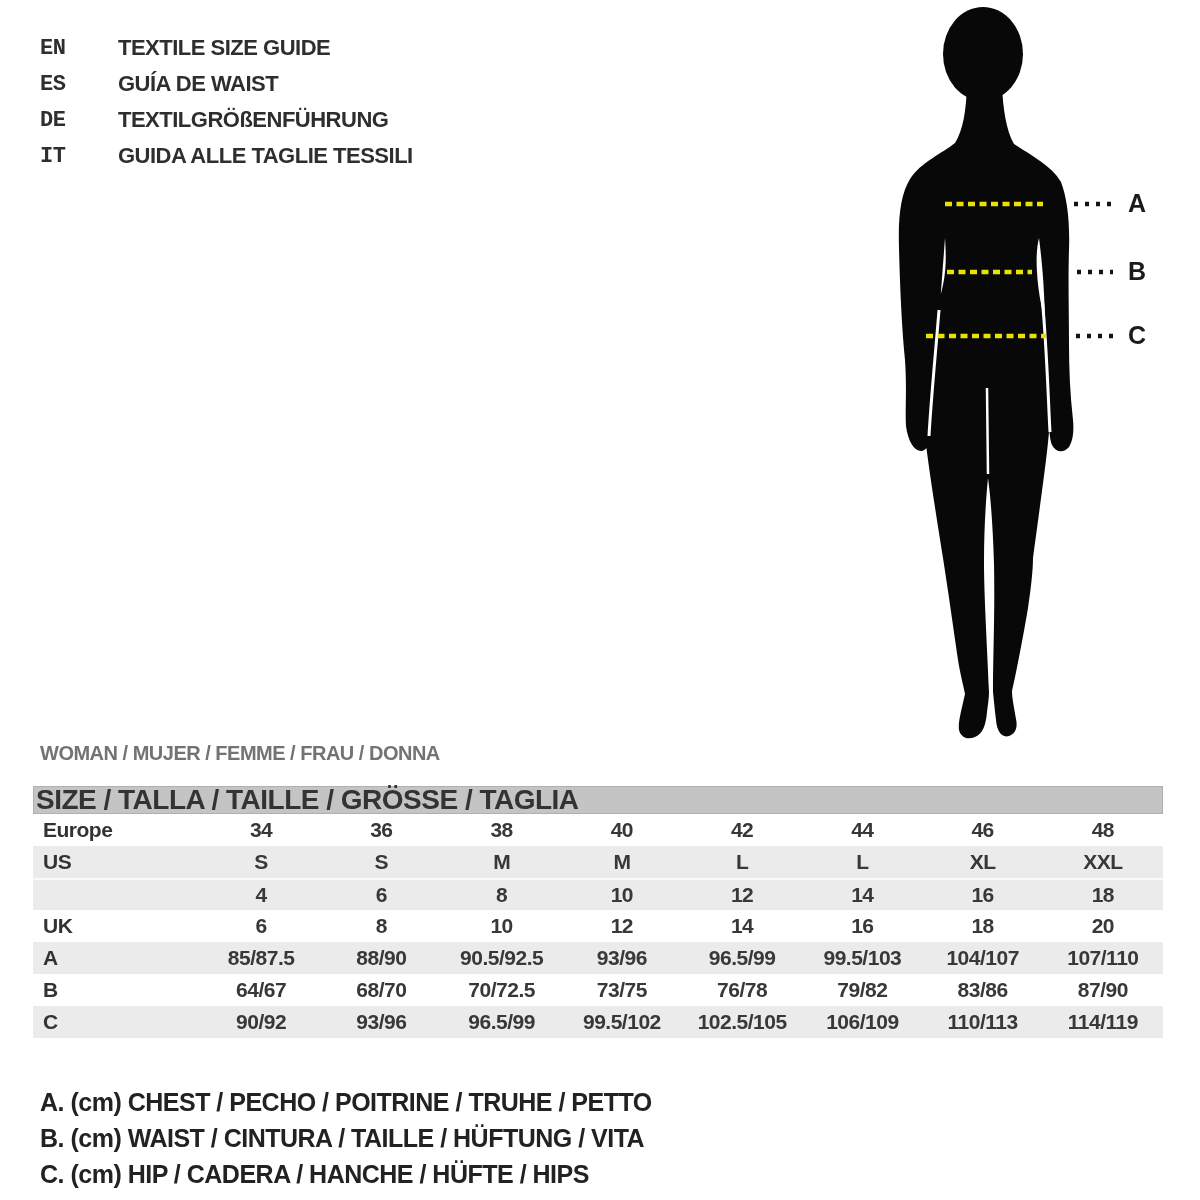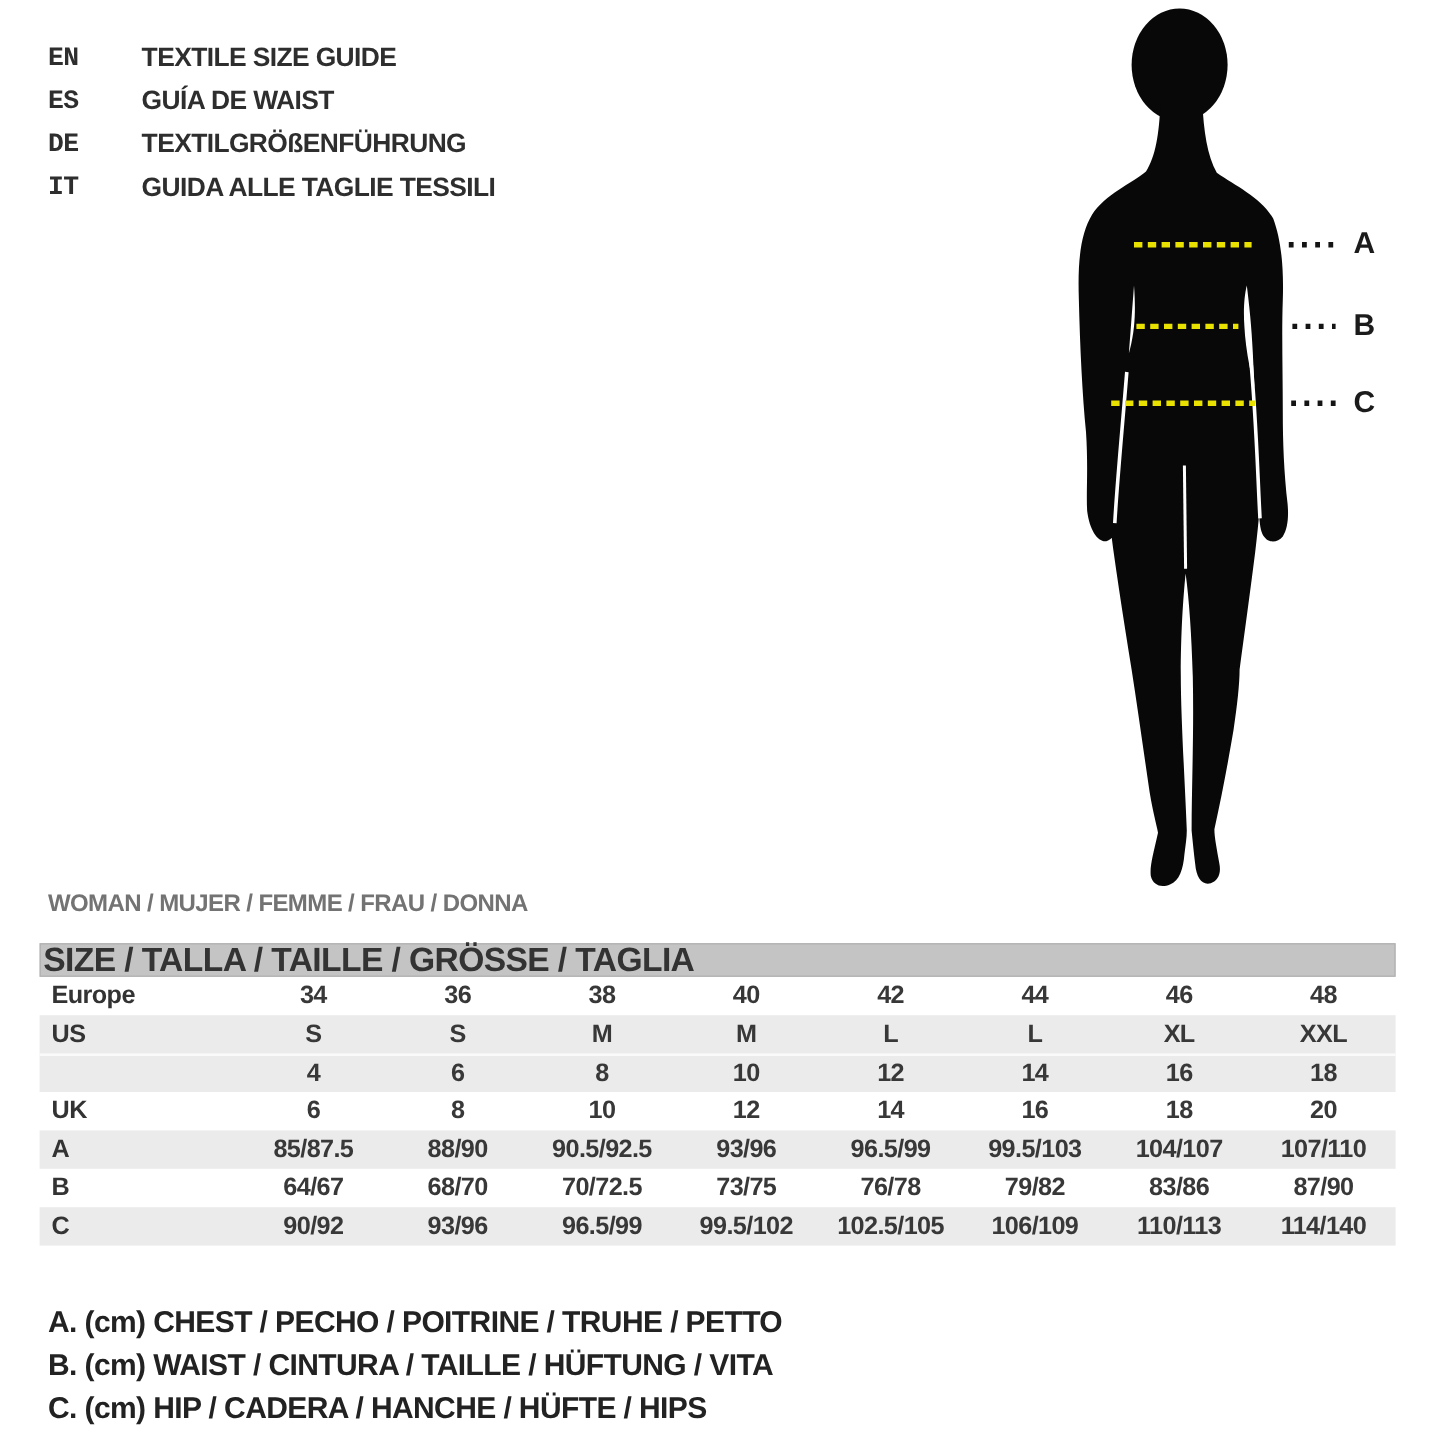--- a/index.html
+++ b/index.html
@@ -225,21 +225,21 @@
       </div>
       <div class="trow shade">
         <div class="tlabel">C</div>
         <div class="tcell">90/92</div>
         <div class="tcell">93/96</div>
         <div class="tcell">96.5/99</div>
         <div class="tcell">99.5/102</div>
         <div class="tcell">102.5/105</div>
         <div class="tcell">106/109</div>
         <div class="tcell">110/113</div>
-        <div class="tcell">114/140</div>
+        <div class="tcell">114/119</div>
       </div>
     </div>
 </div>
 
 <div class="legend" id="legend">
     <div class="legend-line">A. (cm) CHEST / PECHO / POITRINE / TRUHE / PETTO</div>
     <div class="legend-line">B. (cm) WAIST / CINTURA / TAILLE / HÜFTUNG / VITA</div>
     <div class="legend-line">C. (cm) HIP / CADERA / HANCHE / HÜFTE / HIPS</div>
   </div>
 

